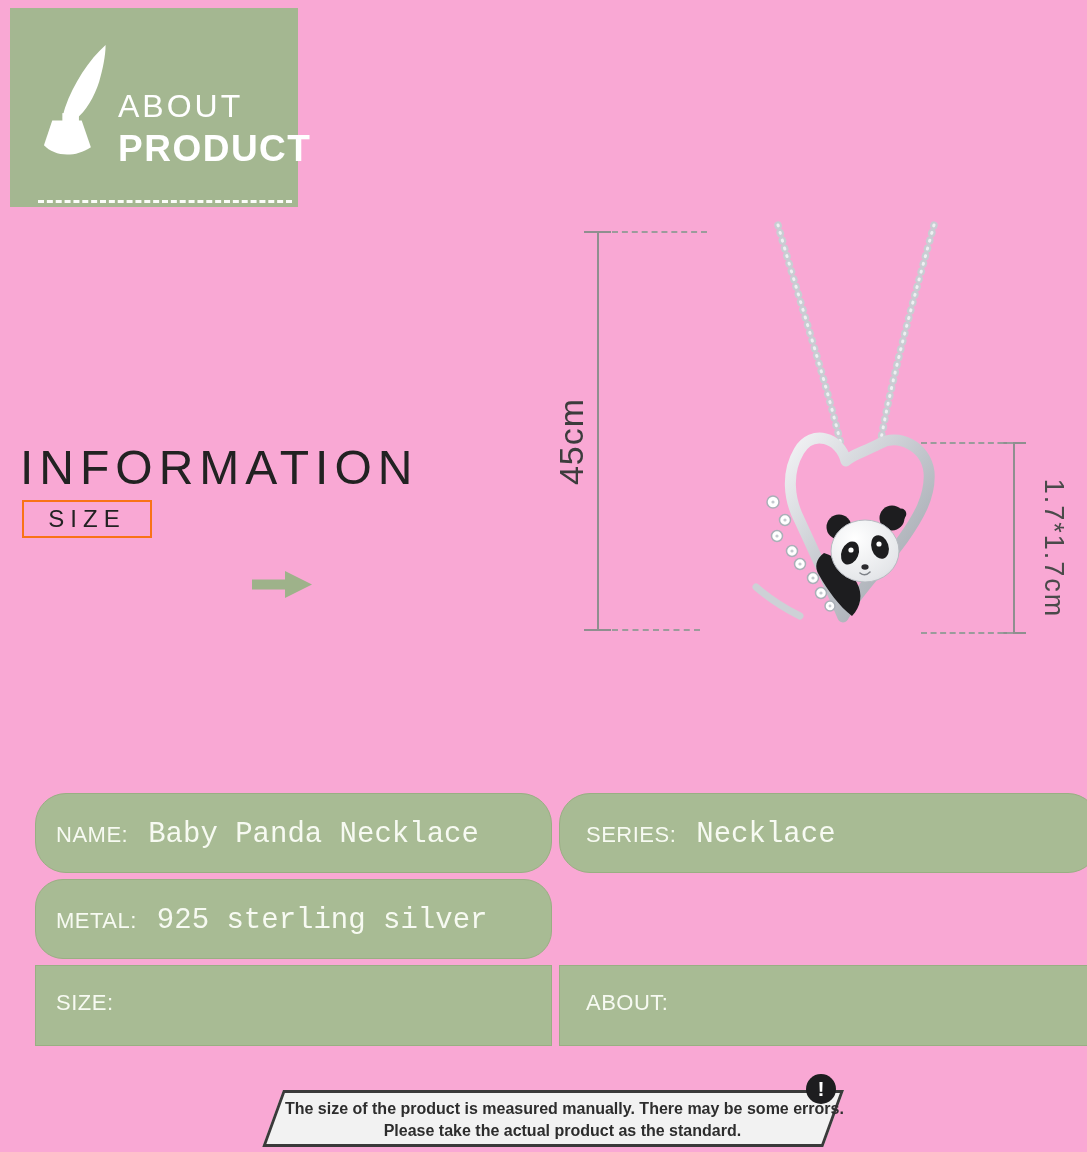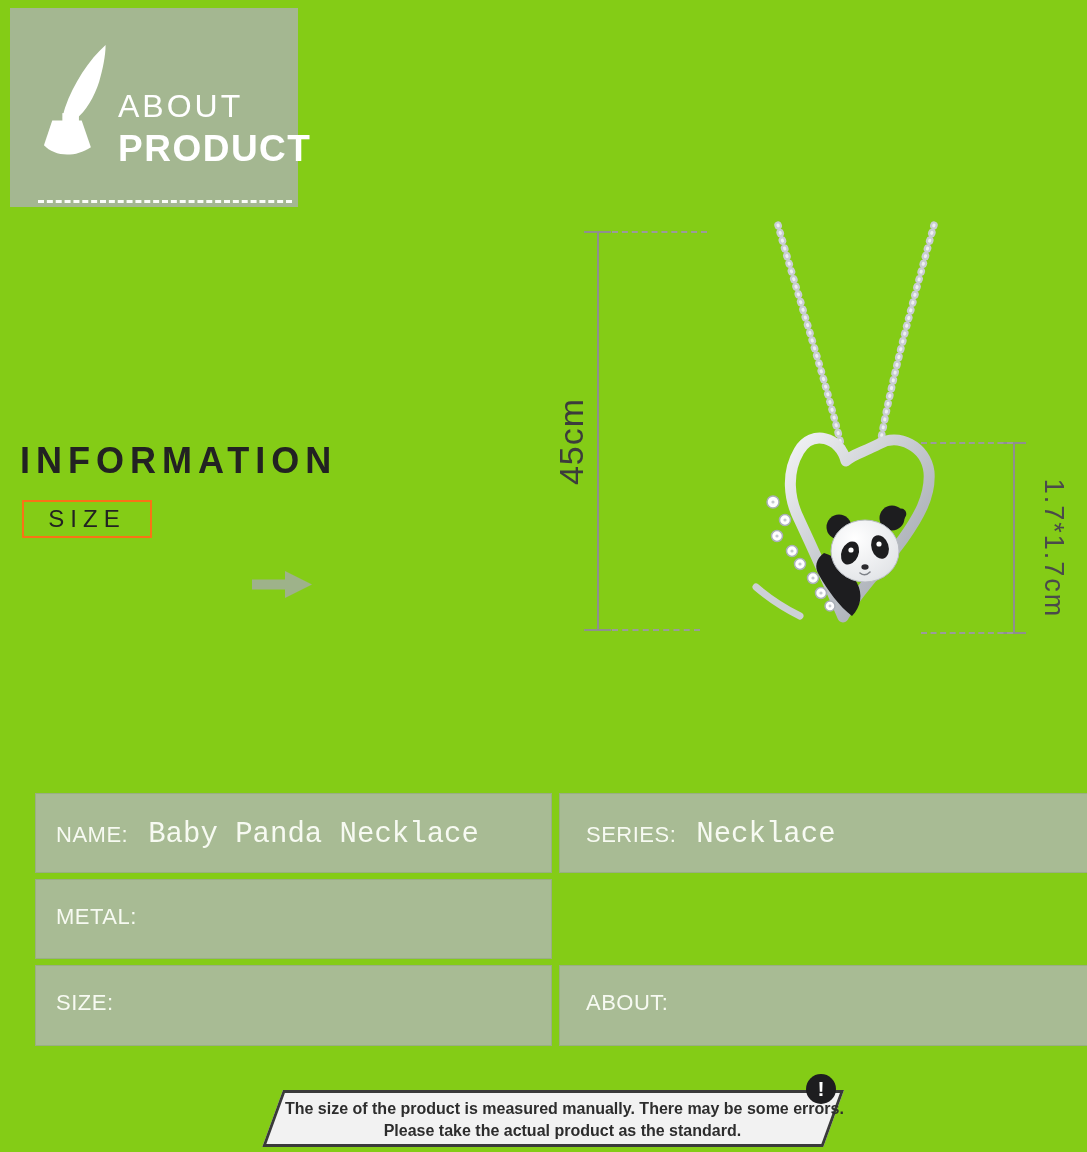--- a/index.html
+++ b/index.html
@@ -1,46 +1,46 @@
 <!DOCTYPE html>
 <html><head>
 <meta charset="utf-8">
 <style>
   html,body{margin:0;padding:0;background:#ffffff;}
   #canvas{
-    position:relative;width:1087px;height:1152px;background:#84cc16;
+    position:relative;width:1087px;height:1152px;background:#f9a8d4;
     font-family:"Liberation Sans",sans-serif;overflow:hidden;
   }
   
   .about-box{position:absolute;left:10px;top:8px;width:288px;height:199px;background:#a4b791;}
   .about-icon{position:absolute;left:22px;top:34px;width:92px;height:122px;}
   .about-line1{position:absolute;left:108px;top:80px;font-size:32px;color:#ffffff;letter-spacing:3px;}
   .about-line2{position:absolute;left:108px;top:120px;font-size:37px;font-weight:bold;color:#ffffff;letter-spacing:1.5px;}
   .about-dashes{position:absolute;left:28px;top:192px;width:254px;height:0;border-top:3px dashed rgba(255,255,255,.95);}
   
-  .info-title{position:absolute;left:20px;top:440px;font-size:36px;font-weight:700;color:#222222;letter-spacing:6px;}
+  .info-title{position:absolute;left:20px;top:440px;font-size:48px;font-weight:400;color:#222222;letter-spacing:6px;}
   .size-box{position:absolute;left:22px;top:500px;width:126px;height:34px;border:2px solid #f97316;
     text-align:center;line-height:34px;font-size:24px;letter-spacing:6px;color:#222222;}
   .green-arrow{position:absolute;left:252px;top:571px;width:60px;height:27px;}
   
   .mline{position:absolute;border-left:2px solid #8f8f8f;width:0;}
   .mcap{position:absolute;border-top:2px solid #8f8f8f;height:0;}
   .mdash{position:absolute;border-top:2px dashed #9b9b9b;height:0;}
   .dim-v{position:absolute;font-size:34px;color:#3c3c3c;letter-spacing:1px;text-align:center;}
   .dim-45{left:501px;top:422px;width:140px;transform:rotate(-90deg);}
   .dim-17{left:963px;top:533px;width:180px;font-size:27px;color:#4a4a4a;letter-spacing:2px;transform:rotate(90deg);}
   .pendant-svg{position:absolute;left:740px;top:215px;width:220px;height:430px;}
   
   .cell{position:absolute;height:80px;background:#a8bb94;border:1px solid #99af83;box-sizing:border-box;
     display:flex;align-items:baseline;padding-top:24px;color:#f7faf2;}
   .cell .lbl{font-size:22px;letter-spacing:0.5px;}
   .cell .val{font-size:29px;margin-left:20px;font-family:Liberation Mono, monospace;}
   .c-l{left:35px;width:517px;}
   .c-r{left:559px;width:540px;}
-  .r1{top:793px;} .r2{top:879px;} .r3{top:965px;height:81px;}
+  .r1{top:793px;border-radius:31px;} .r2{top:879px;border-radius:28px;} .r3{top:965px;height:81px;}
   .c-l .lbl{margin-left:20px;} .c-r .lbl{margin-left:26px;}
   
   .banner{position:absolute;left:283px;top:1090px;width:561px;height:57px;background:#f2f2f2;
     border:3px solid #3a3a3a;box-sizing:border-box;transform:skewX(-20deg);transform-origin:top left;}
   .banner-inner{transform:skewX(20deg);transform-origin:top left;width:555px;padding-top:5px;
     text-align:center;font-size:16px;font-weight:600;color:#2d2d2d;line-height:22px;}
   .banner-inner div{white-space:nowrap;}
   .excl{position:absolute;left:806px;top:1074px;width:30px;height:30px;border-radius:50%;background:#1d1d1f;
     color:#ffffff;text-align:center;line-height:29px;font-size:21px;font-weight:bold;z-index:3;}
 </style>
@@ -145,20 +145,21 @@
   <div class="cell c-l r1">
     <span class="lbl">NAME:</span>
     <span class="val">Baby Panda Necklace</span>
   </div>
   <div class="cell c-r r1">
     <span class="lbl">SERIES:</span>
     <span class="val">Necklace</span>
   </div>
   <div class="cell c-l r2">
     <span class="lbl">METAL:</span>
+    <span class="val">925 sterling silver</span>
   </div>
   <div class="cell c-l r3">
     <span class="lbl">SIZE:</span>
   </div>
   <div class="cell c-r r3">
     <span class="lbl">ABOUT:</span>
   </div>
 
   <div class="banner">
     <div class="banner-inner">

